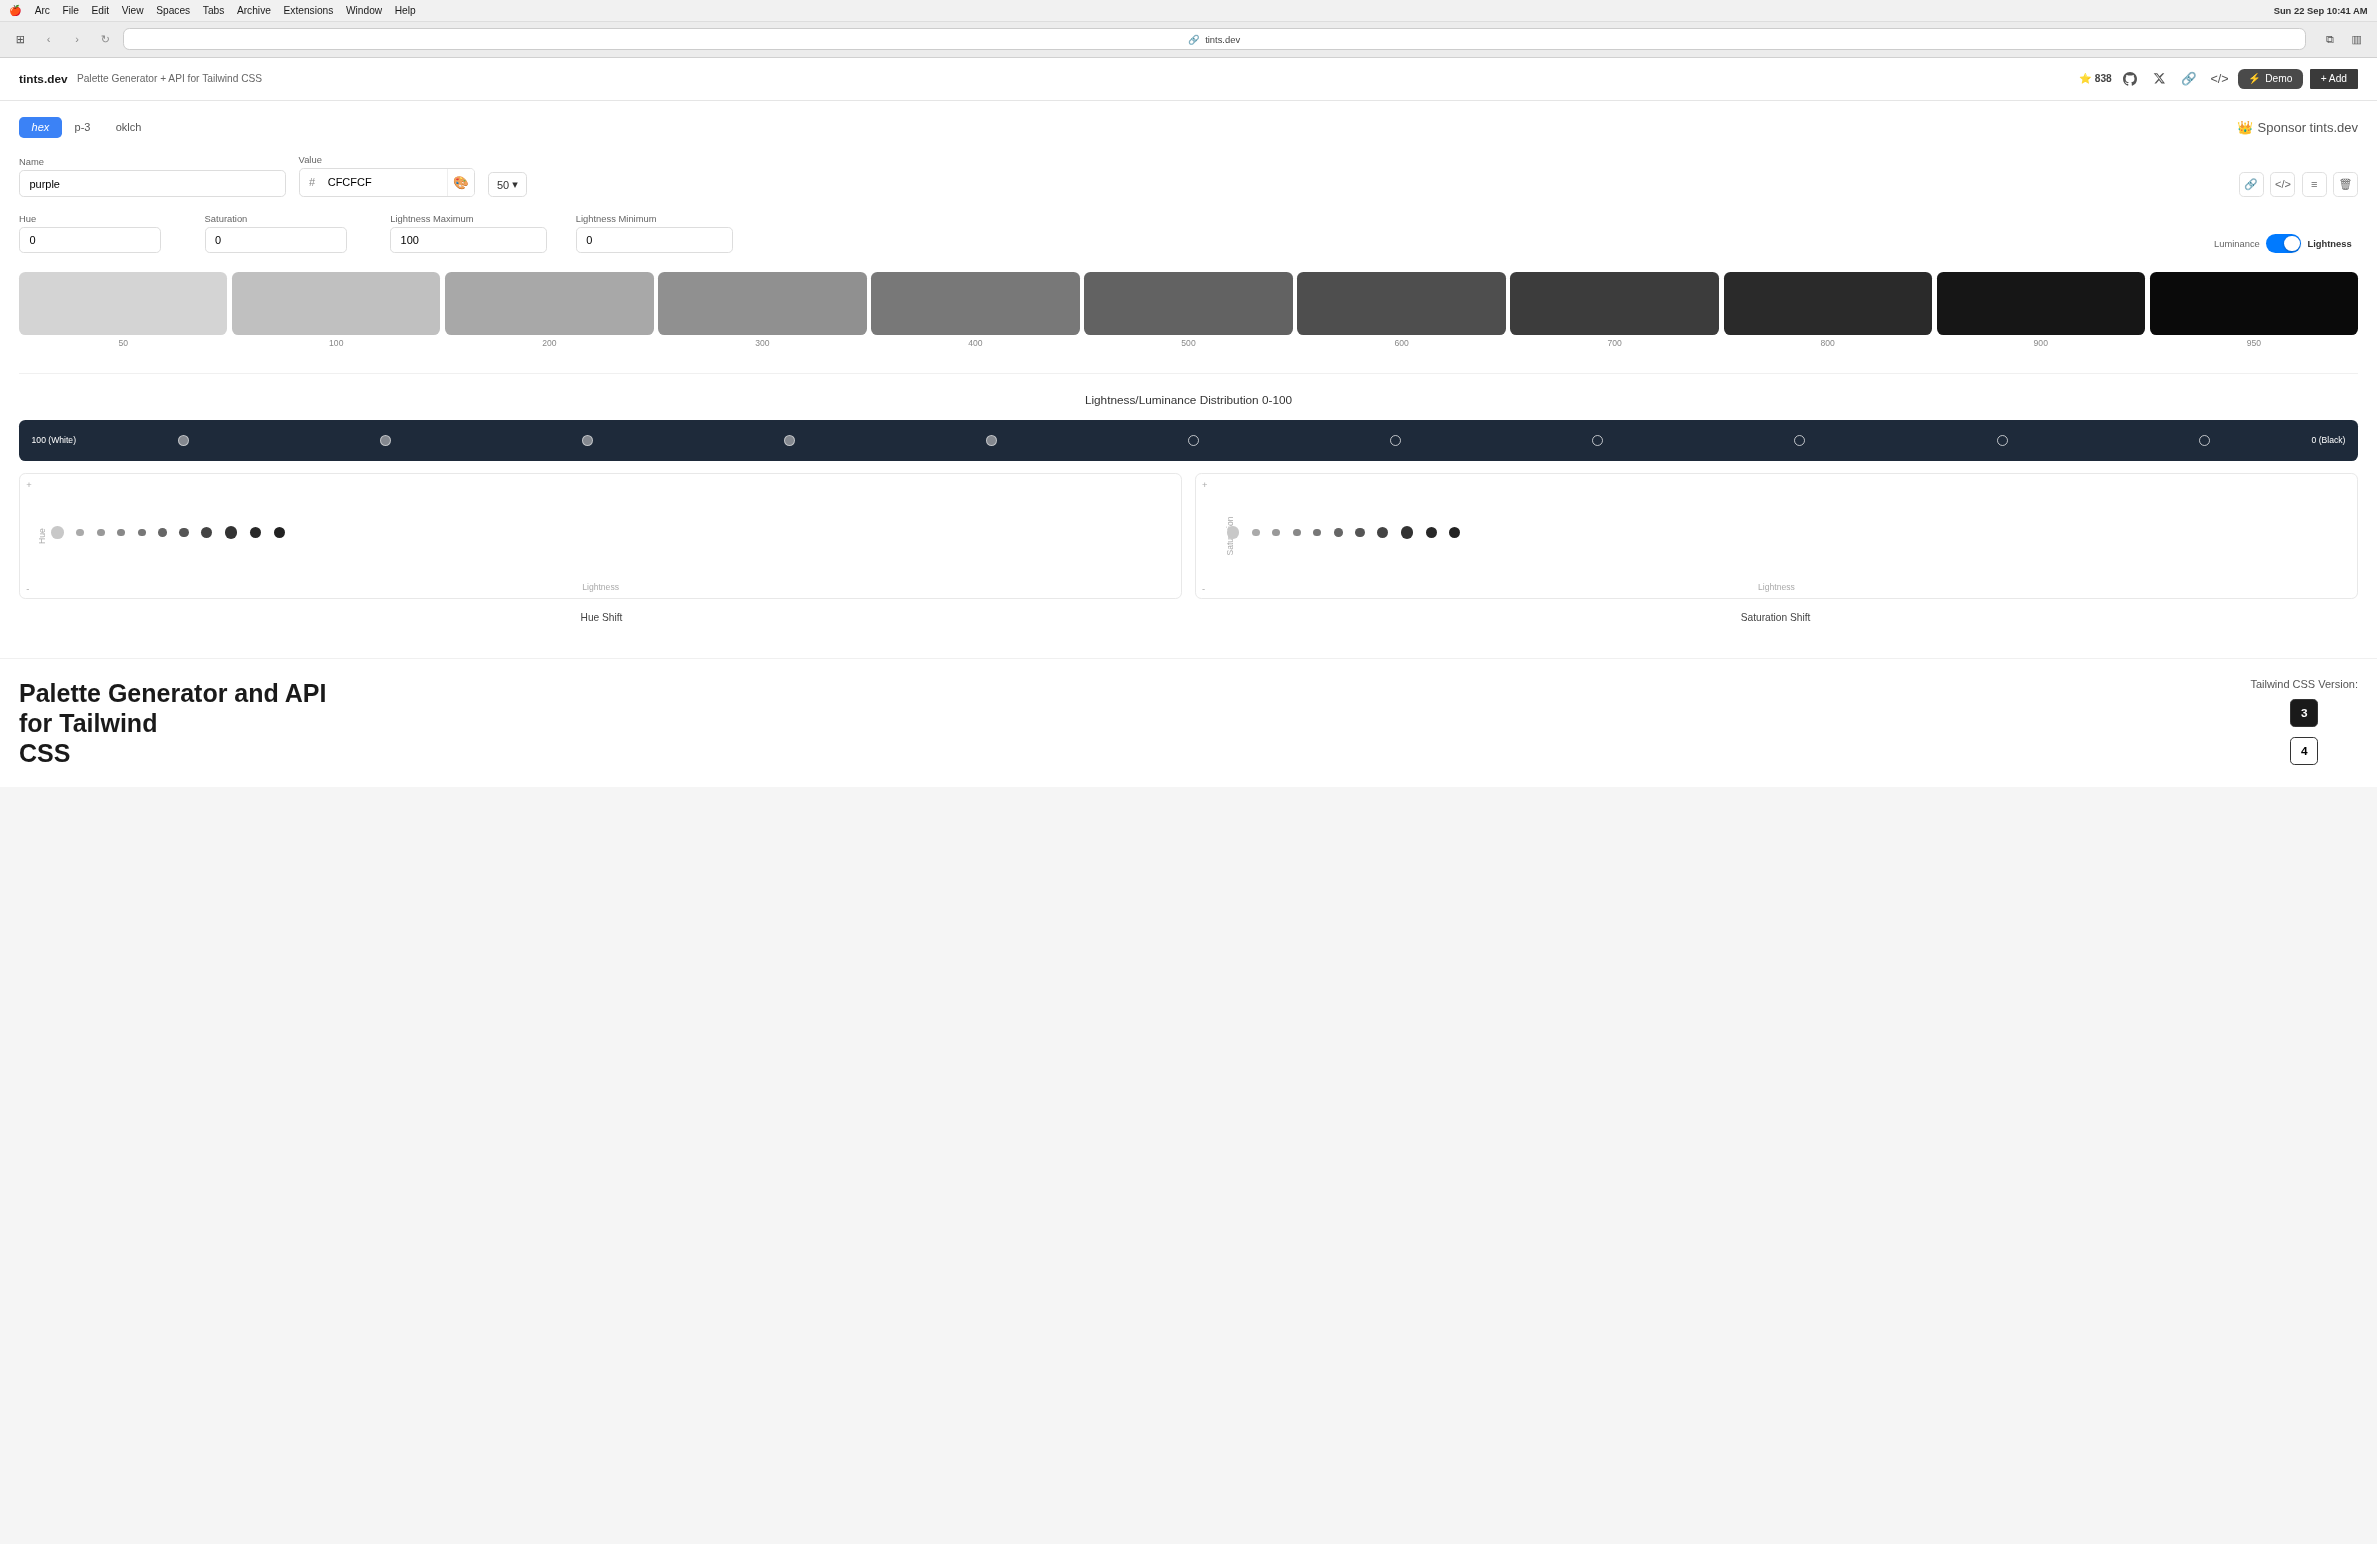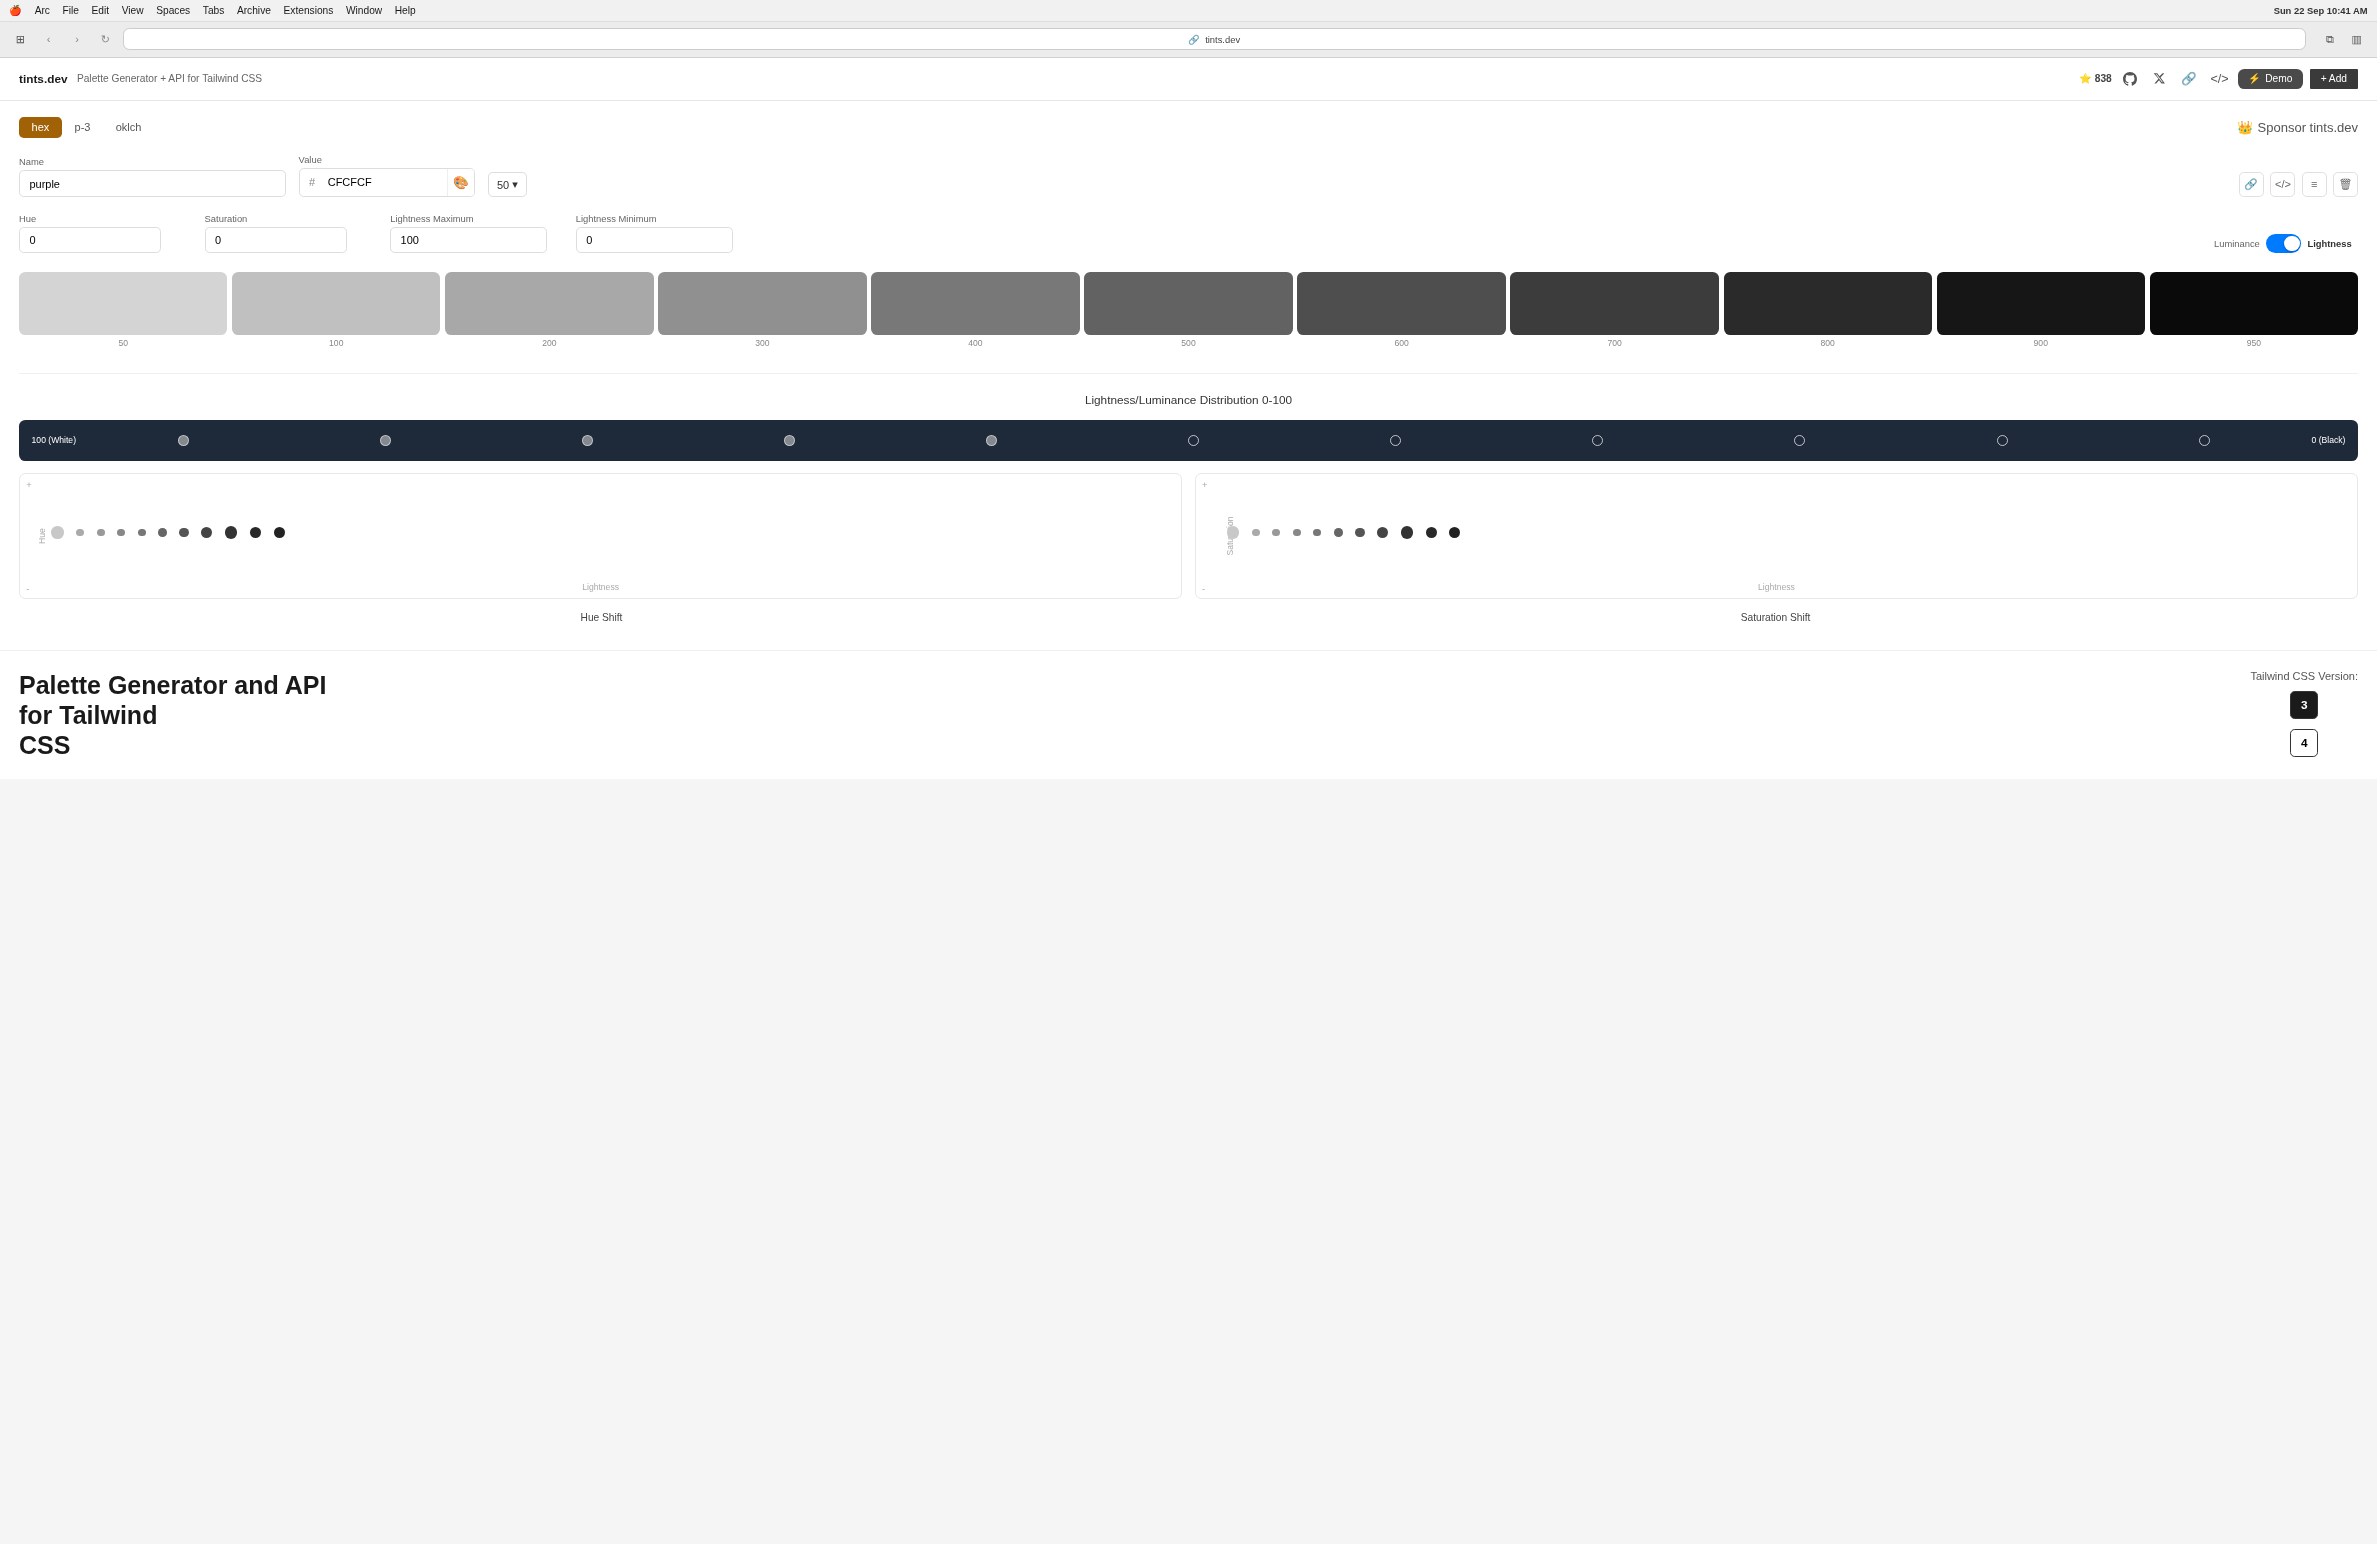--- a/index.html
+++ b/index.html
@@ -125,22 +125,23 @@
       padding: 4.7px 12.6px;
       border-radius: 4.7px;
       border: none;
       background: transparent;
       cursor: pointer;
       font-size: 11px;
       color: #555;
       font-weight: 500;
     }
     .format-tab.active {
-      background: #a16207;
+      background: #3b82f6;
       color: white;
+      font-style: italic;
     }
     .sponsor-link {
       margin-left: auto;
       color: #555;
       font-size: 13px;
       cursor: pointer;
       text-decoration: none;
     }
 
     
@@ -639,21 +640,21 @@
             <div class="chart-dot" style="width: 8.6px; height: 8.6px; background: rgb(102, 102, 102); margin-left: 12.6px;"></div>
             <div class="chart-dot" style="width: 9.4px; height: 9.4px; background: rgb(85, 85, 85); margin-left: 12.6px;"></div>
             <div class="chart-dot" style="width: 11px; height: 11px; background: rgb(68, 68, 68); margin-left: 12.6px;"></div>
             <div class="chart-dot" style="width: 12.6px; height: 12.6px; background: rgb(51, 51, 51); margin-left: 12.6px;"></div>
             <div class="chart-dot" style="width: 11px; height: 11px; background: rgb(40, 40, 40); margin-left: 12.6px;"></div>
             <div class="chart-dot" style="width: 11px; height: 11px; background: rgb(34, 34, 34); margin-left: 12.6px;"></div>
           </div>
       </div>
     </div>
 
-    <div style="display:flex; gap:9px; margin-bottom:11px;align-items:flex-end;">
+    <div style="display:flex; gap:9px; margin-bottom:19px;align-items:flex-end;">
       <div style="flex:1; text-align:center; font-size:10.2px; font-weight:500; color:#444;">Hue Shift</div>
       <div style="flex:1; text-align:center; font-size:10.2px; font-weight:500; color:#444;">Saturation Shift</div>
     </div>
   </div>
 
 </div>
 
 <div class="bottom-section">
   <div>
     <div class="palette-title">

